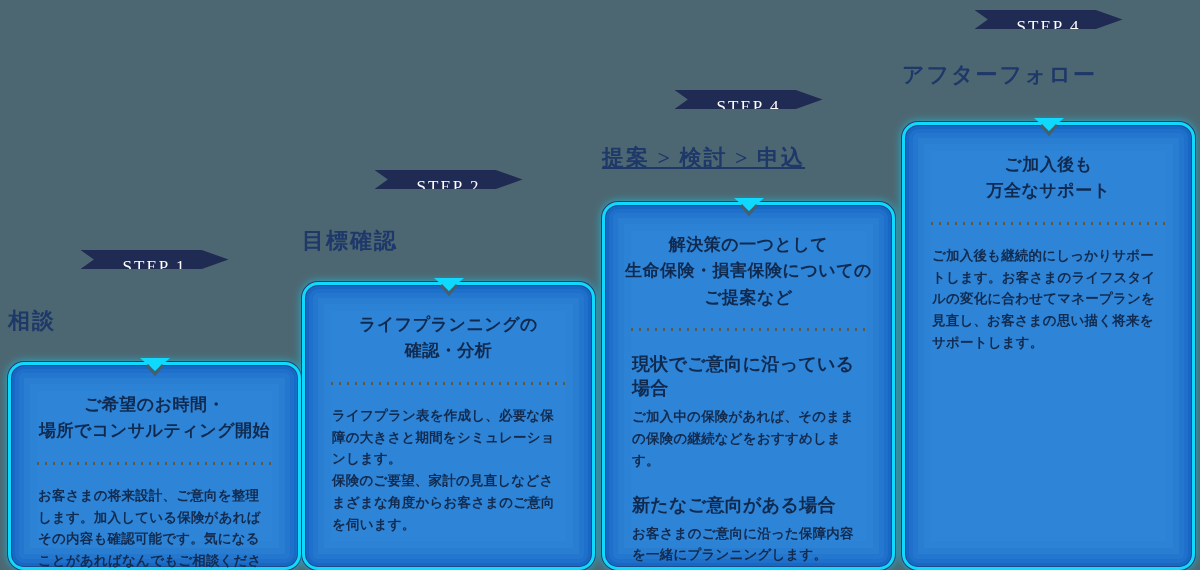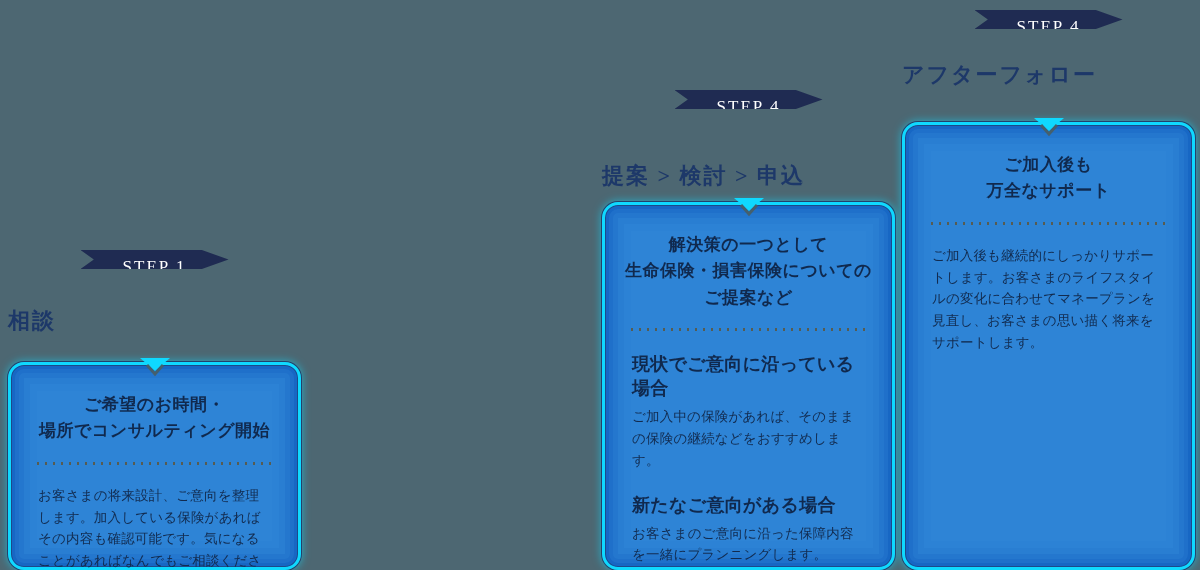--- a/index.html
+++ b/index.html
@@ -30,21 +30,21 @@
   .s4 .banner{top:10px;}
 
   
   .step-title{
     position:absolute;left:0;right:0;text-align:left;
     font-family:"Liberation Serif","DejaVu Serif",serif;
     font-weight:bold;font-size:22px;letter-spacing:2px;color:#1d3869;
   }
   .s1 .step-title{top:306px;}
   .s2 .step-title{top:226px;}
-  .s3 .step-title{top:161px;}
+  .s3 .step-title{top:143px;text-decoration:underline;}
   .s4 .step-title{top:60px;}
 
   
   .card{
     position:absolute;left:0;right:0;bottom:0;
     border-radius:16px;
     border:3px solid #0fd9ff;
     background:#2e84d6;
     box-shadow:
       0 0 0 1px #24416b,
@@ -68,21 +68,21 @@
     font-size:17px;font-weight:bold;color:#10294e;
     text-align:center;line-height:1.55;white-space:pre-line;
     letter-spacing:.5px;
   }
   .divider{
     height:3px;margin:17px 26px 20px;
     background-image:repeating-linear-gradient(to right,#565c52 0 2px,transparent 2px 8px);
   }
   .card-body{
     margin:0 27px;
-    font-size:13.5px;line-height:1.62;color:#122b4f;font-weight:400;
+    font-size:13.5px;line-height:1.62;color:#122b4f;font-weight:700;
     white-space:pre-line;letter-spacing:.2px;
   }
   .card-subheading{
     margin:21px 27px 6px;
     font-size:18px;font-weight:bold;color:#10294e;letter-spacing:.3px;
   }
   .section .card-body{margin-top:0;}
 </style>
 </head>
 <body>
@@ -97,20 +97,35 @@
         <path d="M2,1 L32,1 L17,14 Z" fill="#0fd9ff"></path>
         <path d="M9,8 L17,17 L25,8" stroke="#44606e" stroke-width="3" fill="none"></path>
       </svg>
       <div class="card-heading">ご希望のお時間・
 場所でコンサルティング開始</div>
       <div class="divider"></div>
       <div class="card-body">お客さまの将来設計、ご意向を整理します。加入している保険があればその内容も確認可能です。気になることがあればなんでもご相談ください。</div>
     </div>
   </div>
 
+  <div class="step s2">
+    <div class="banner">STEP 2</div>
+    <div class="step-title">目標確認</div>
+    <div class="card">
+      <svg class="chev" viewBox="0 0 34 22">
+        <path d="M2,1 L32,1 L17,14 Z" fill="#0fd9ff"></path>
+        <path d="M9,8 L17,17 L25,8" stroke="#44606e" stroke-width="3" fill="none"></path>
+      </svg>
+      <div class="card-heading">ライフプランニングの
+確認・分析</div>
+      <div class="divider"></div>
+      <div class="card-body">ライフプラン表を作成し、必要な保障の大きさと期間をシミュレーションします。
+保険のご要望、家計の見直しなどさまざまな角度からお客さまのご意向を伺います。</div>
+    </div>
+  </div>
 
   <div class="step s3">
     <div class="banner">STEP 4</div>
     <div class="step-title">提案 &gt; 検討 &gt; 申込</div>
     <div class="card">
       <svg class="chev" viewBox="0 0 34 22">
         <path d="M2,1 L32,1 L17,14 Z" fill="#0fd9ff"></path>
         <path d="M9,8 L17,17 L25,8" stroke="#44606e" stroke-width="3" fill="none"></path>
       </svg>
       <div class="card-heading">解決策の一つとして

